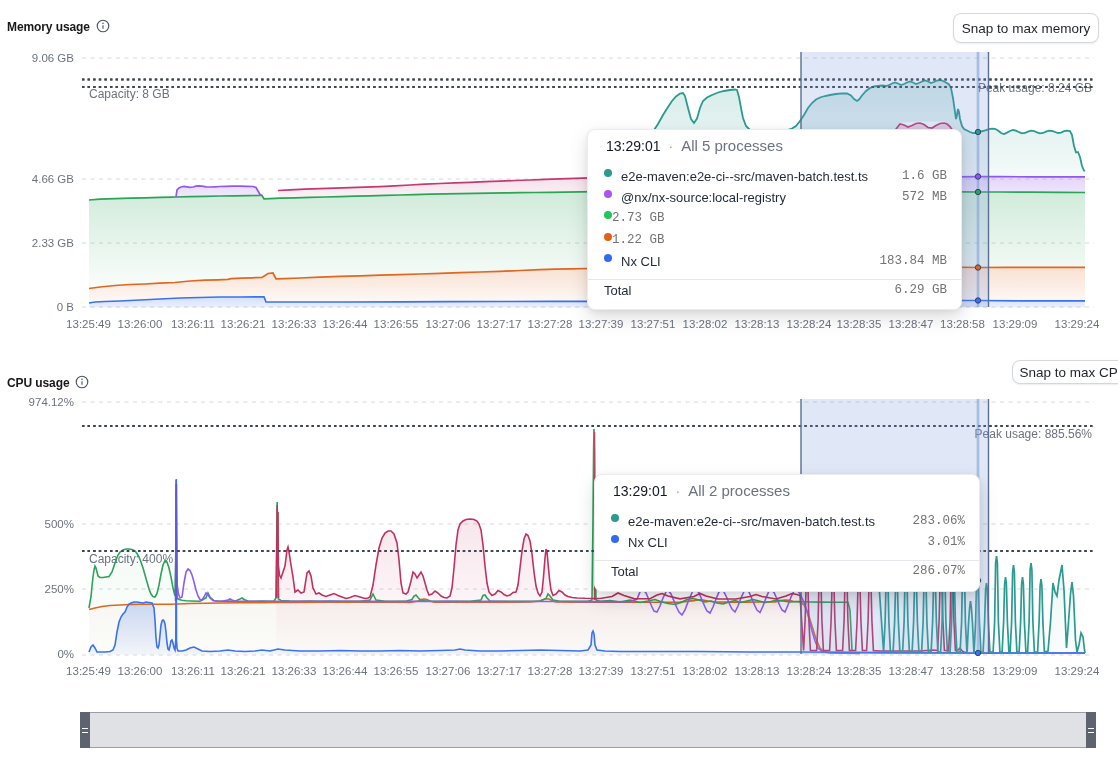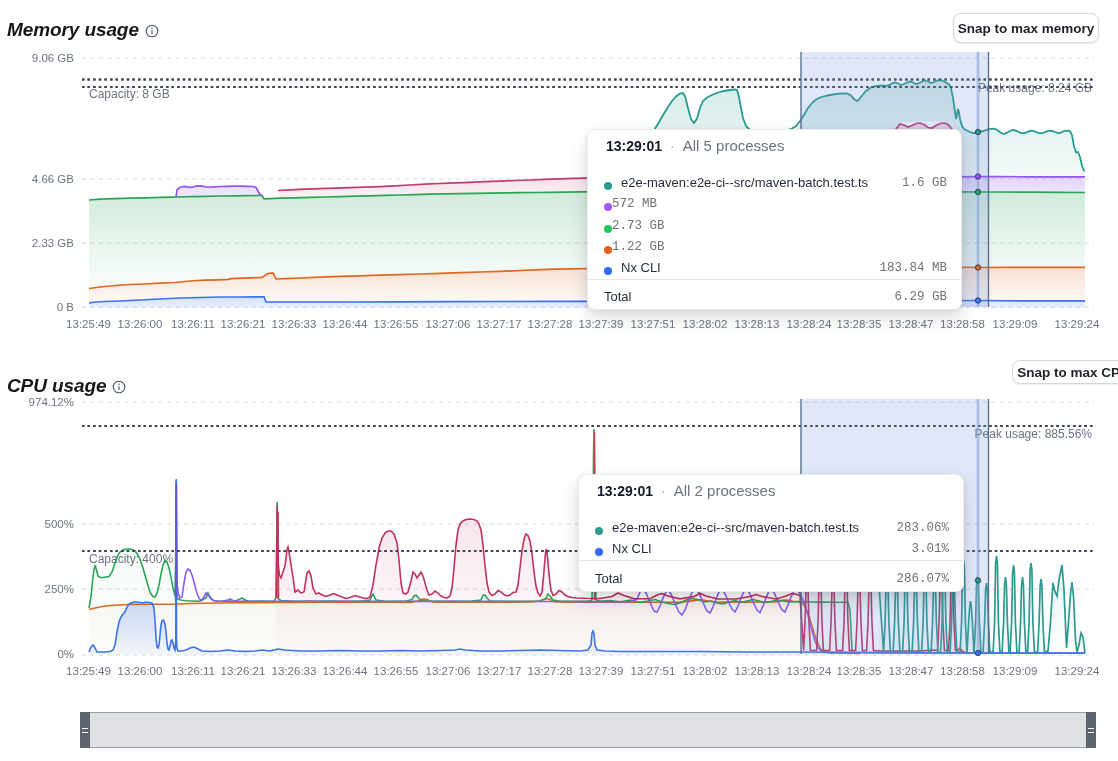--- a/index.html
+++ b/index.html
@@ -1,25 +1,25 @@
 <!DOCTYPE html>
 <html><head><meta charset="utf-8">
 <style>
 * { margin:0; padding:0; box-sizing:border-box; }
 html,body { width:1118px; height:761px; background:#fff; font-family:"Liberation Sans", sans-serif; position:relative; overflow:hidden; }
 .ax { font-family:"Liberation Sans", sans-serif; font-size:11.5px; fill:#6b7280; }
 .cap { font-family:"Liberation Sans", sans-serif; font-size:12px; fill:#6b7280; }
-.title { position:absolute; left:7px; font-size:19px; letter-spacing:-0.1px; font-weight:700; color:#18181b;font-style:italic; }
-.btn { position:absolute; background:#fff; border:1px solid #d4d7dc; border-radius:8px; box-shadow:0 1px 2px rgba(0,0,0,0.07); font-size:13.5px; font-weight:700; color:#1f2329; display:flex; align-items:center; justify-content:center; }
+.title { position:absolute; left:7px; font-size:12px; letter-spacing:-0.1px; font-weight:700; color:#18181b; }
+.btn { position:absolute; background:#fff; border:1px solid #d4d7dc; border-radius:8px; box-shadow:0 1px 2px rgba(0,0,0,0.07); font-size:13.5px; font-weight:400; color:#1f2329; display:flex; align-items:center; justify-content:center; }
 .tip { position:absolute; background:#fff; border:1px solid #ececf0; border-radius:8px; box-shadow:0 8px 20px rgba(0,0,0,0.13), 0 2px 6px rgba(0,0,0,0.07); padding:5px 14px 5px 16px; }
 .thead { font-size:14px; color:#6b7280; padding:2px 0 15px 2px; }
-.thead b { color:#111827; font-size:14px; font-weight:700;margin-top:36px; }
+.thead b { color:#111827; font-size:14px; font-weight:400;margin-top:36px; }
 .sep { margin:0 8px; color:#9ca3af; }
 .tsub { font-size:15px; }
-.trow { display:flex; align-items:flex-end; height:21.2px; }
+.trow { display:flex; align-items:flex-start; height:21.2px; }
 .dot { width:8px; height:8px; border-radius:50%; flex:0 0 8px; }
 .tname { margin-left:9px; font-size:13px; color:#1f2937; flex:1; white-space:nowrap; }
 .tval { font-family:"Liberation Mono", monospace; font-size:12.5px; color:#737373; white-space:nowrap; }
 .tdiv { border-top:1px solid #e5e7eb; margin:4px -14px 3px -16px; }
 .ttotal .tname, .ttotal .tval { font-weight:400; }
 .slider { position:absolute; left:80px; top:712px; width:1016px; height:36px; background:#dfe1e4; border:1px solid #989da6; }
 .handle { position:absolute; top:-1px; width:10px; height:36px; background:#5d6470; }
 .handle:before { content:""; position:absolute; left:2px; right:2px; top:16px; border-top:1.5px solid #fff; }
 .handle:after { content:""; position:absolute; left:2px; right:2px; top:20px; border-top:1.5px solid #fff; }
 </style></head>
@@ -199,20 +199,21 @@
 <div class="btn" style="left:1012px;top:360px;width:123px;height:24px">Snap to max CPU</div>
 <div class="tip" style="left:587px;top:129px;width:375px">
     <div class="thead"><b>13:29:01</b><span class="sep">·</span><span class="tsub">All 5 processes</span></div>
     <div class="trow">
       <span class="dot" style="background:#2a9b8f"></span>
       <span class="tname">e2e-maven:e2e-ci--src/maven-batch.test.ts</span>
       <span class="tval">1.6&nbsp;GB</span>
     </div>
     <div class="trow">
       <span class="dot" style="background:#a855f7"></span>
+      <span class="tname">@nx/nx-source:local-registry</span>
       <span class="tval">572&nbsp;MB</span>
     </div>
     <div class="trow">
       <span class="dot" style="background:#22c55e"></span>
       <span class="tval">2.73&nbsp;GB</span>
     </div>
     <div class="trow">
       <span class="dot" style="background:#e2621b"></span>
       <span class="tval">1.22&nbsp;GB</span>
     </div>
@@ -220,21 +221,21 @@
       <span class="dot" style="background:#2f6bf0"></span>
       <span class="tname">Nx CLI</span>
       <span class="tval">183.84&nbsp;MB</span>
     </div>
     <div class="tdiv"></div>
     <div class="trow ttotal">
       <span class="tname" style="margin-left:0">Total</span>
       <span class="tval">6.29&nbsp;GB</span>
     </div>
   </div>
-<div class="tip" style="left:578px;top:474px;width:386px">
+<div class="tip" style="left:594px;top:474px;width:386px">
     <div class="thead"><b>13:29:01</b><span class="sep">·</span><span class="tsub">All 2 processes</span></div>
     <div class="trow">
       <span class="dot" style="background:#2a9b8f"></span>
       <span class="tname">e2e-maven:e2e-ci--src/maven-batch.test.ts</span>
       <span class="tval">283.06%</span>
     </div>
     <div class="trow">
       <span class="dot" style="background:#2f6bf0"></span>
       <span class="tname">Nx CLI</span>
       <span class="tval">3.01%</span>

